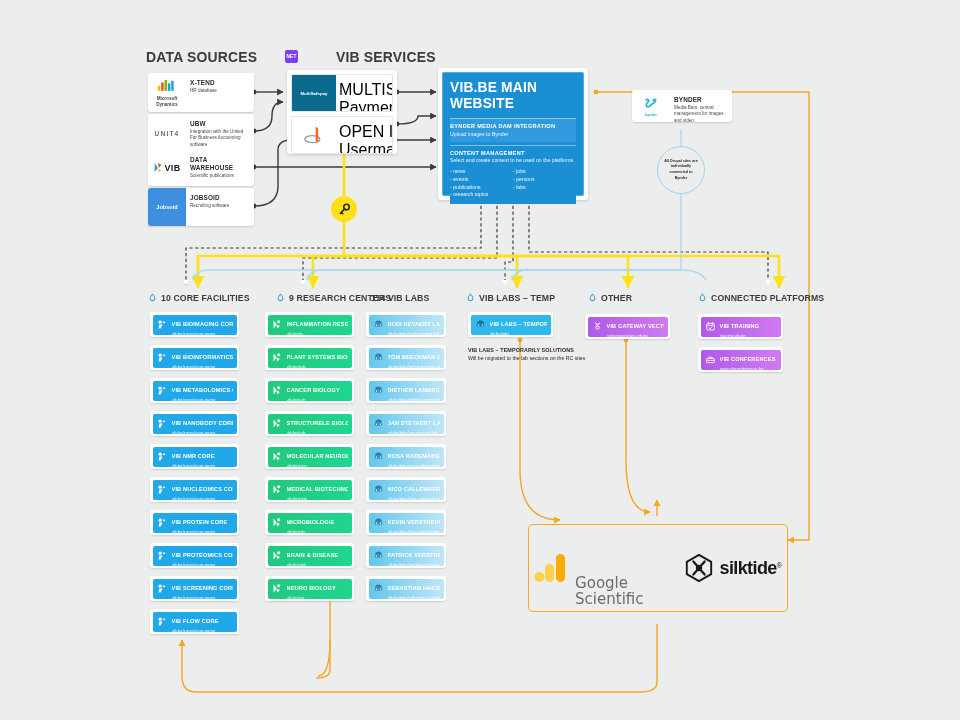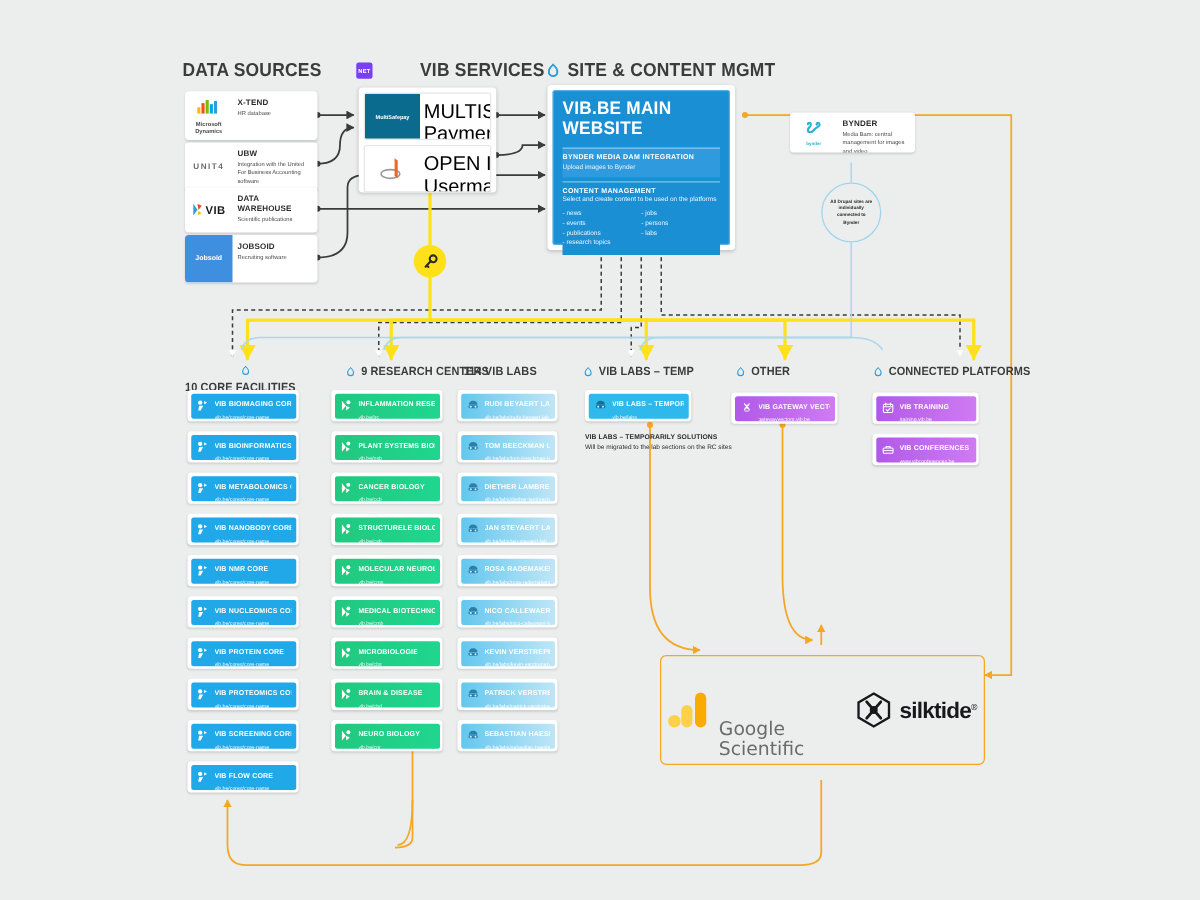--- a/index.html
+++ b/index.html
@@ -178,28 +178,20 @@
     <span class="txt">DATA SOURCES</span>
   </div>
 
   <div class="sec-head" style="left:285px; top:48px;gap:38px;">
     <span style="width:13px;height:13px;background:#7b3ff2;border-radius:2px;display:flex;align-items:center;justify-content:center;">
       <span style="color:#fff;font-size:4.6px;font-weight:bold;">NET</span>
     </span>
     <span class="txt">VIB SERVICES</span>
   </div>
 
-  <div class="sec-head" style="left:436px; top:48px;">
-    <svg class="drop" viewBox="0 0 24 24">
-        <path d="M12 1.5C9.4 5 4.5 7.6 4.5 14A7.5 7.5 0 0 0 19.5 14C19.5 7.6 14.6 5 12 1.5z" fill="#2b9fd9"></path>
-        <path d="M12 4.5c-1.9 2.6-5.1 4.6-5.1 9.3a5.1 5.1 0 0 0 10.2 0c0-4.7-3.2-6.7-5.1-9.3z" fill="#eceded"></path>
-        <path d="M12 1.5C9.4 5 4.5 7.6 4.5 14A7.5 7.5 0 0 0 19.5 14C19.5 7.6 14.6 5 12 1.5zm0 3c1.9 2.6 5.1 4.6 5.1 9.3a5.1 5.1 0 1 1-10.2 0c0-4.7 3.2-6.7 5.1-9.3z" fill="#2b9fd9"></path>
-      </svg>
-    <span class="txt">SITE &amp; CONTENT MGMT</span>
-  </div>
 
   <div class="card" style="left:148px; top:73px; width:106px; height:39px;">
     <div class="logo">
       <div style="text-align:center;">
         <svg width="20" height="14" viewBox="0 0 24 16">
             <rect x="1" y="9" width="3" height="6" fill="#ffb900"></rect>
             <rect x="5" y="5" width="3" height="10" fill="#f25022"></rect>
             <rect x="9" y="2" width="3" height="13" fill="#7fba00"></rect>
             <rect x="13" y="6" width="3" height="9" fill="#00a4ef"></rect>
             <rect x="17" y="3" width="3" height="12" fill="#2b9fd9"></rect>
@@ -325,21 +317,21 @@
     <div class="body">
       <div class="t">BYNDER</div>
       <div class="s">Media Bam: central management for images and video</div>
     </div>
   </div>
 
   <div class="circ" style="left:657px; top:146px; width:48px; height:48px;">
     <span>All Drupal sites are individually connected to Bynder</span>
   </div>
 
-  <div class="col-head" style="left:148px; top:292px;flex-direction:column;">
+  <div class="col-head" style="left:148px; top:292px;">
     <svg class="drop sm" viewBox="0 0 24 24">
         <path d="M12 1.5C9.4 5 4.5 7.6 4.5 14A7.5 7.5 0 0 0 19.5 14C19.5 7.6 14.6 5 12 1.5zm0 3c1.9 2.6 5.1 4.6 5.1 9.3a5.1 5.1 0 1 1-10.2 0c0-4.7 3.2-6.7 5.1-9.3z" fill="#2b9fd9"></path>
       </svg>
     <span class="txt">10 CORE FACILITIES</span>
   </div>
   <div class="col-head" style="left:276px; top:292px;text-align:center;">
     <svg class="drop sm" viewBox="0 0 24 24">
         <path d="M12 1.5C9.4 5 4.5 7.6 4.5 14A7.5 7.5 0 0 0 19.5 14C19.5 7.6 14.6 5 12 1.5zm0 3c1.9 2.6 5.1 4.6 5.1 9.3a5.1 5.1 0 1 1-10.2 0c0-4.7 3.2-6.7 5.1-9.3z" fill="#2b9fd9"></path>
       </svg>
     <span class="txt">9 RESEARCH CENTERS</span>

